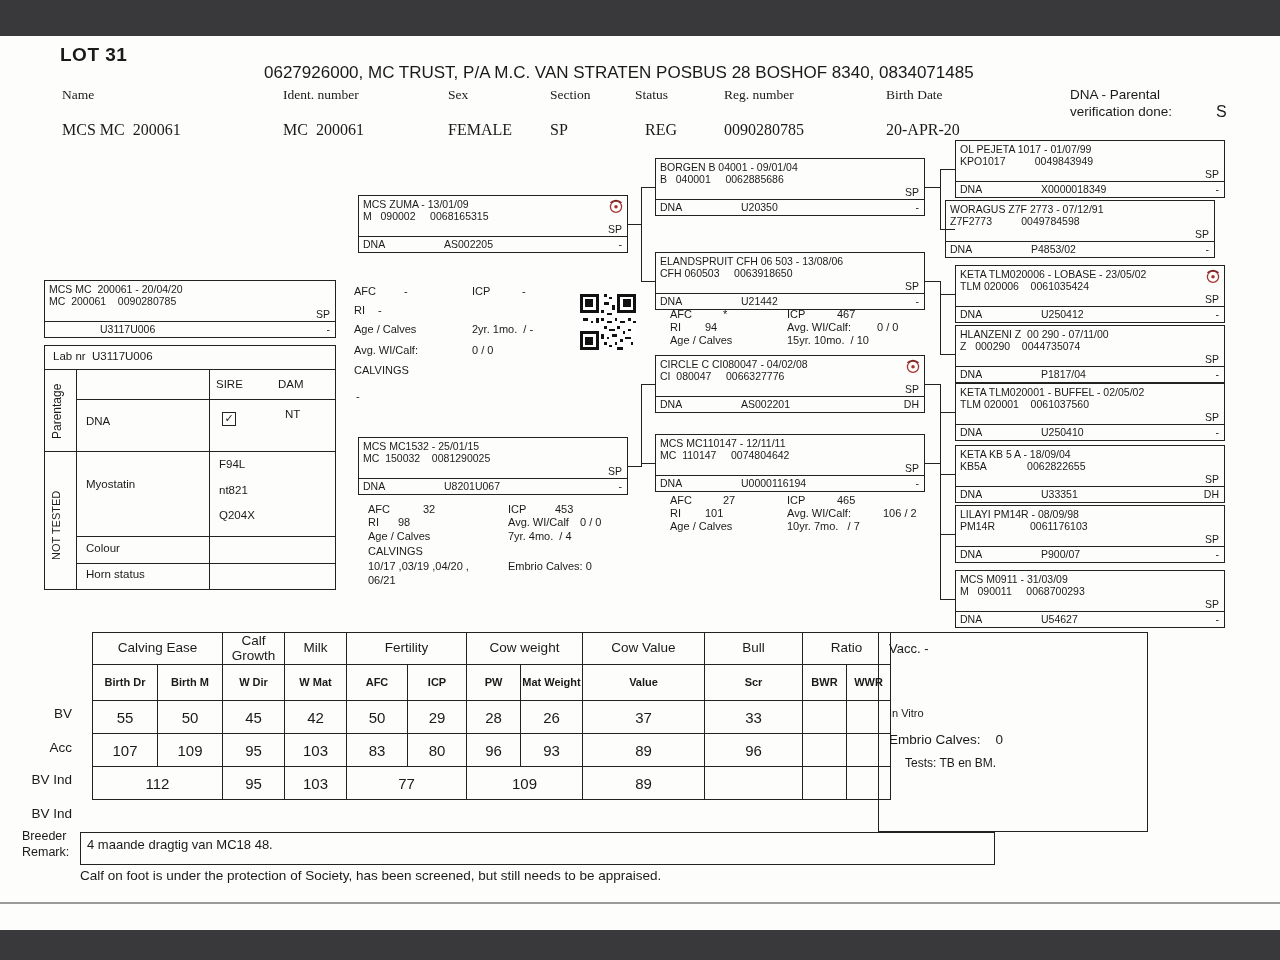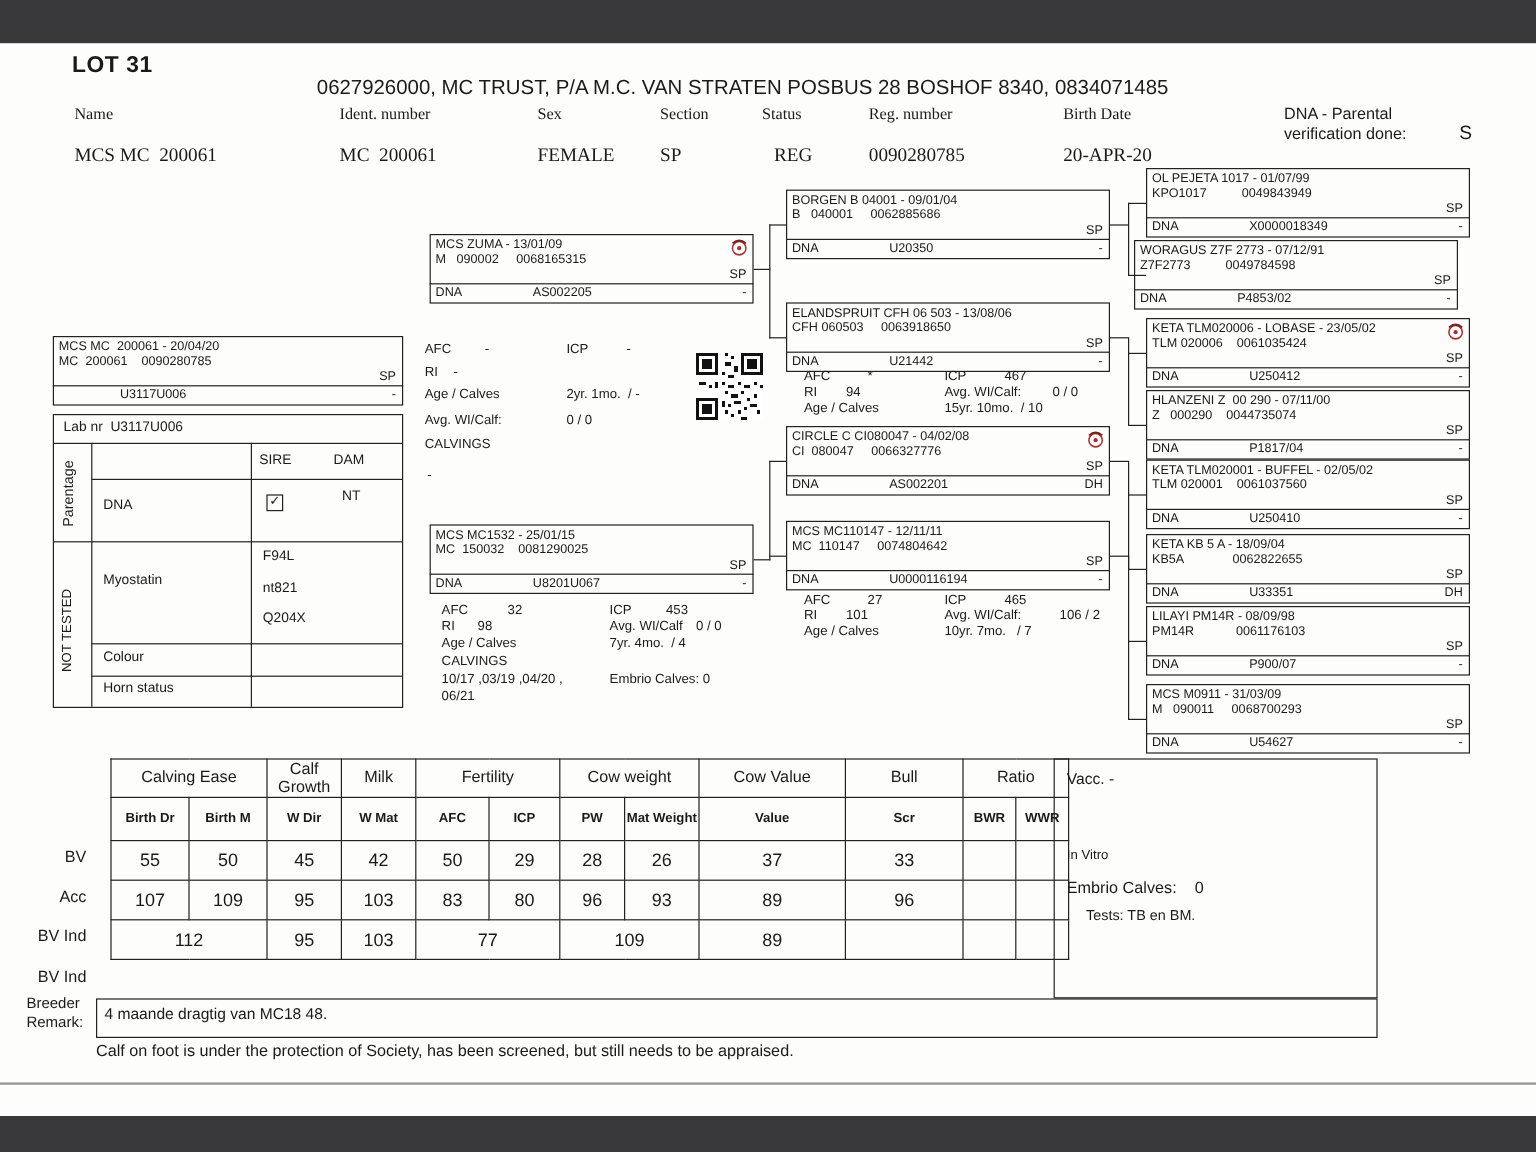--- a/index.html
+++ b/index.html
@@ -487,17 +487,17 @@
   <div class="abs pre" style="left:10px;top:8px;font-size:13px">Vacc. -</div>
   <div class="abs pre" style="left:10px;top:74px;font-size:11px">In Vitro</div>
   <div class="abs pre" style="left:10px;top:99px;font-size:13.5px">Embrio Calves:    0</div>
   <div class="abs pre" style="left:26px;top:123px;font-size:12px">Tests: TB en BM.</div>
 </div>
 
 <div class="abs" style="left:22px;top:828px;font-size:12.5px;line-height:16px">
   <div>Breeder</div>
   <div>Remark:</div>
 </div>
-<div class="abs" style="left:80px;top:832px;width:1068px;height:33px;border:1px solid #222">
+<div class="abs" style="left:80px;top:832px;width:915px;height:33px;border:1px solid #222">
   <div class="abs pre" style="left:6px;top:4px;font-size:13px">4 maande dragtig van MC18 48.</div>
 </div>
 
 <div class="abs" style="left:80px;top:868px;font-size:13.5px">Calf on foot is under the protection of Society, has been screened, but still needs to be appraised.</div>
 
 </body></html>

